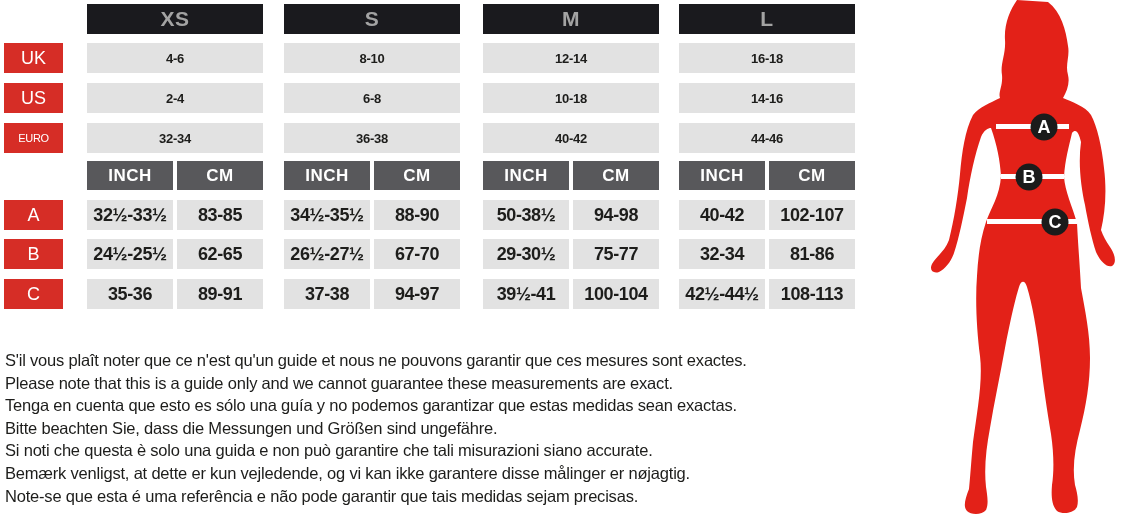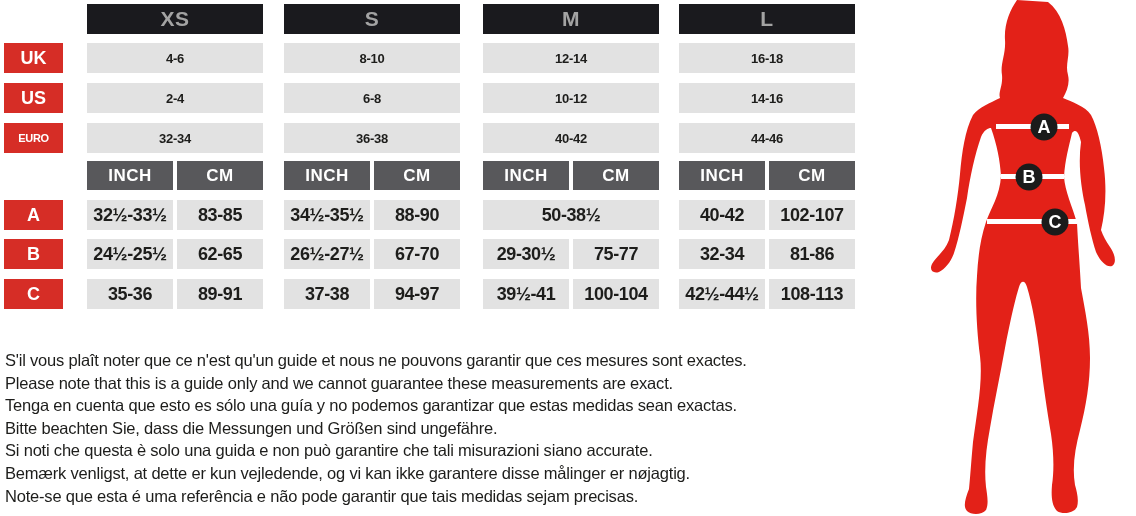--- a/index.html
+++ b/index.html
@@ -38,21 +38,21 @@
     color: #a3a3a3;
     font-weight: bold;
     font-size: 21px;
     display: flex; align-items: center; justify-content: center;
     letter-spacing: 0.5px;
   }
   .rlabel {
     left: 4px; width: 59px;
     background: #d62d26;
     color: #ffffff;
-    font-weight: bold;
+    font-weight: normal;
     font-size: 18px;
     display: flex; align-items: center; justify-content: center;
   }
   .rlabel.small { font-size: 11px; letter-spacing: -0.3px; }
 
   .cell {
     background: #e2e2e2;
     color: #1d1d1b;
     font-weight: bold;
     font-size: 13px;
@@ -113,21 +113,21 @@
   <div class="abs rlabel r-b">B</div>
   <div class="abs rlabel r-c">C</div>
 
   <div class="abs col cell c0 r-uk">4-6</div>
   <div class="abs col cell c1 r-uk">8-10</div>
   <div class="abs col cell c2 r-uk">12-14</div>
   <div class="abs col cell c3 r-uk">16-18</div>
 
   <div class="abs col cell c0 r-us">2-4</div>
   <div class="abs col cell c1 r-us">6-8</div>
-  <div class="abs col cell c2 r-us">10-12</div>
+  <div class="abs col cell c2 r-us">10-18</div>
   <div class="abs col cell c3 r-us">14-16</div>
 
   <div class="abs col cell c0 r-euro">32-34</div>
   <div class="abs col cell c1 r-euro">36-38</div>
   <div class="abs col cell c2 r-euro">40-42</div>
   <div class="abs col cell c3 r-euro">44-46</div>
 
   <div class="abs col split c0 r-units">
     <div class="half unit">INCH</div>
     <div class="half unit">CM</div>
@@ -148,20 +148,21 @@
   <div class="abs col split c0 r-a">
     <div class="half">32½-33½</div>
     <div class="half">83-85</div>
   </div>
   <div class="abs col split c1 r-a">
     <div class="half">34½-35½</div>
     <div class="half">88-90</div>
   </div>
   <div class="abs col split c2 r-a">
     <div class="half">50-38½</div>
+    <div class="half">94-98</div>
   </div>
   <div class="abs col split c3 r-a">
     <div class="half">40-42</div>
     <div class="half">102-107</div>
   </div>
 
   <div class="abs col split c0 r-b">
     <div class="half">24½-25½</div>
     <div class="half">62-65</div>
   </div>

